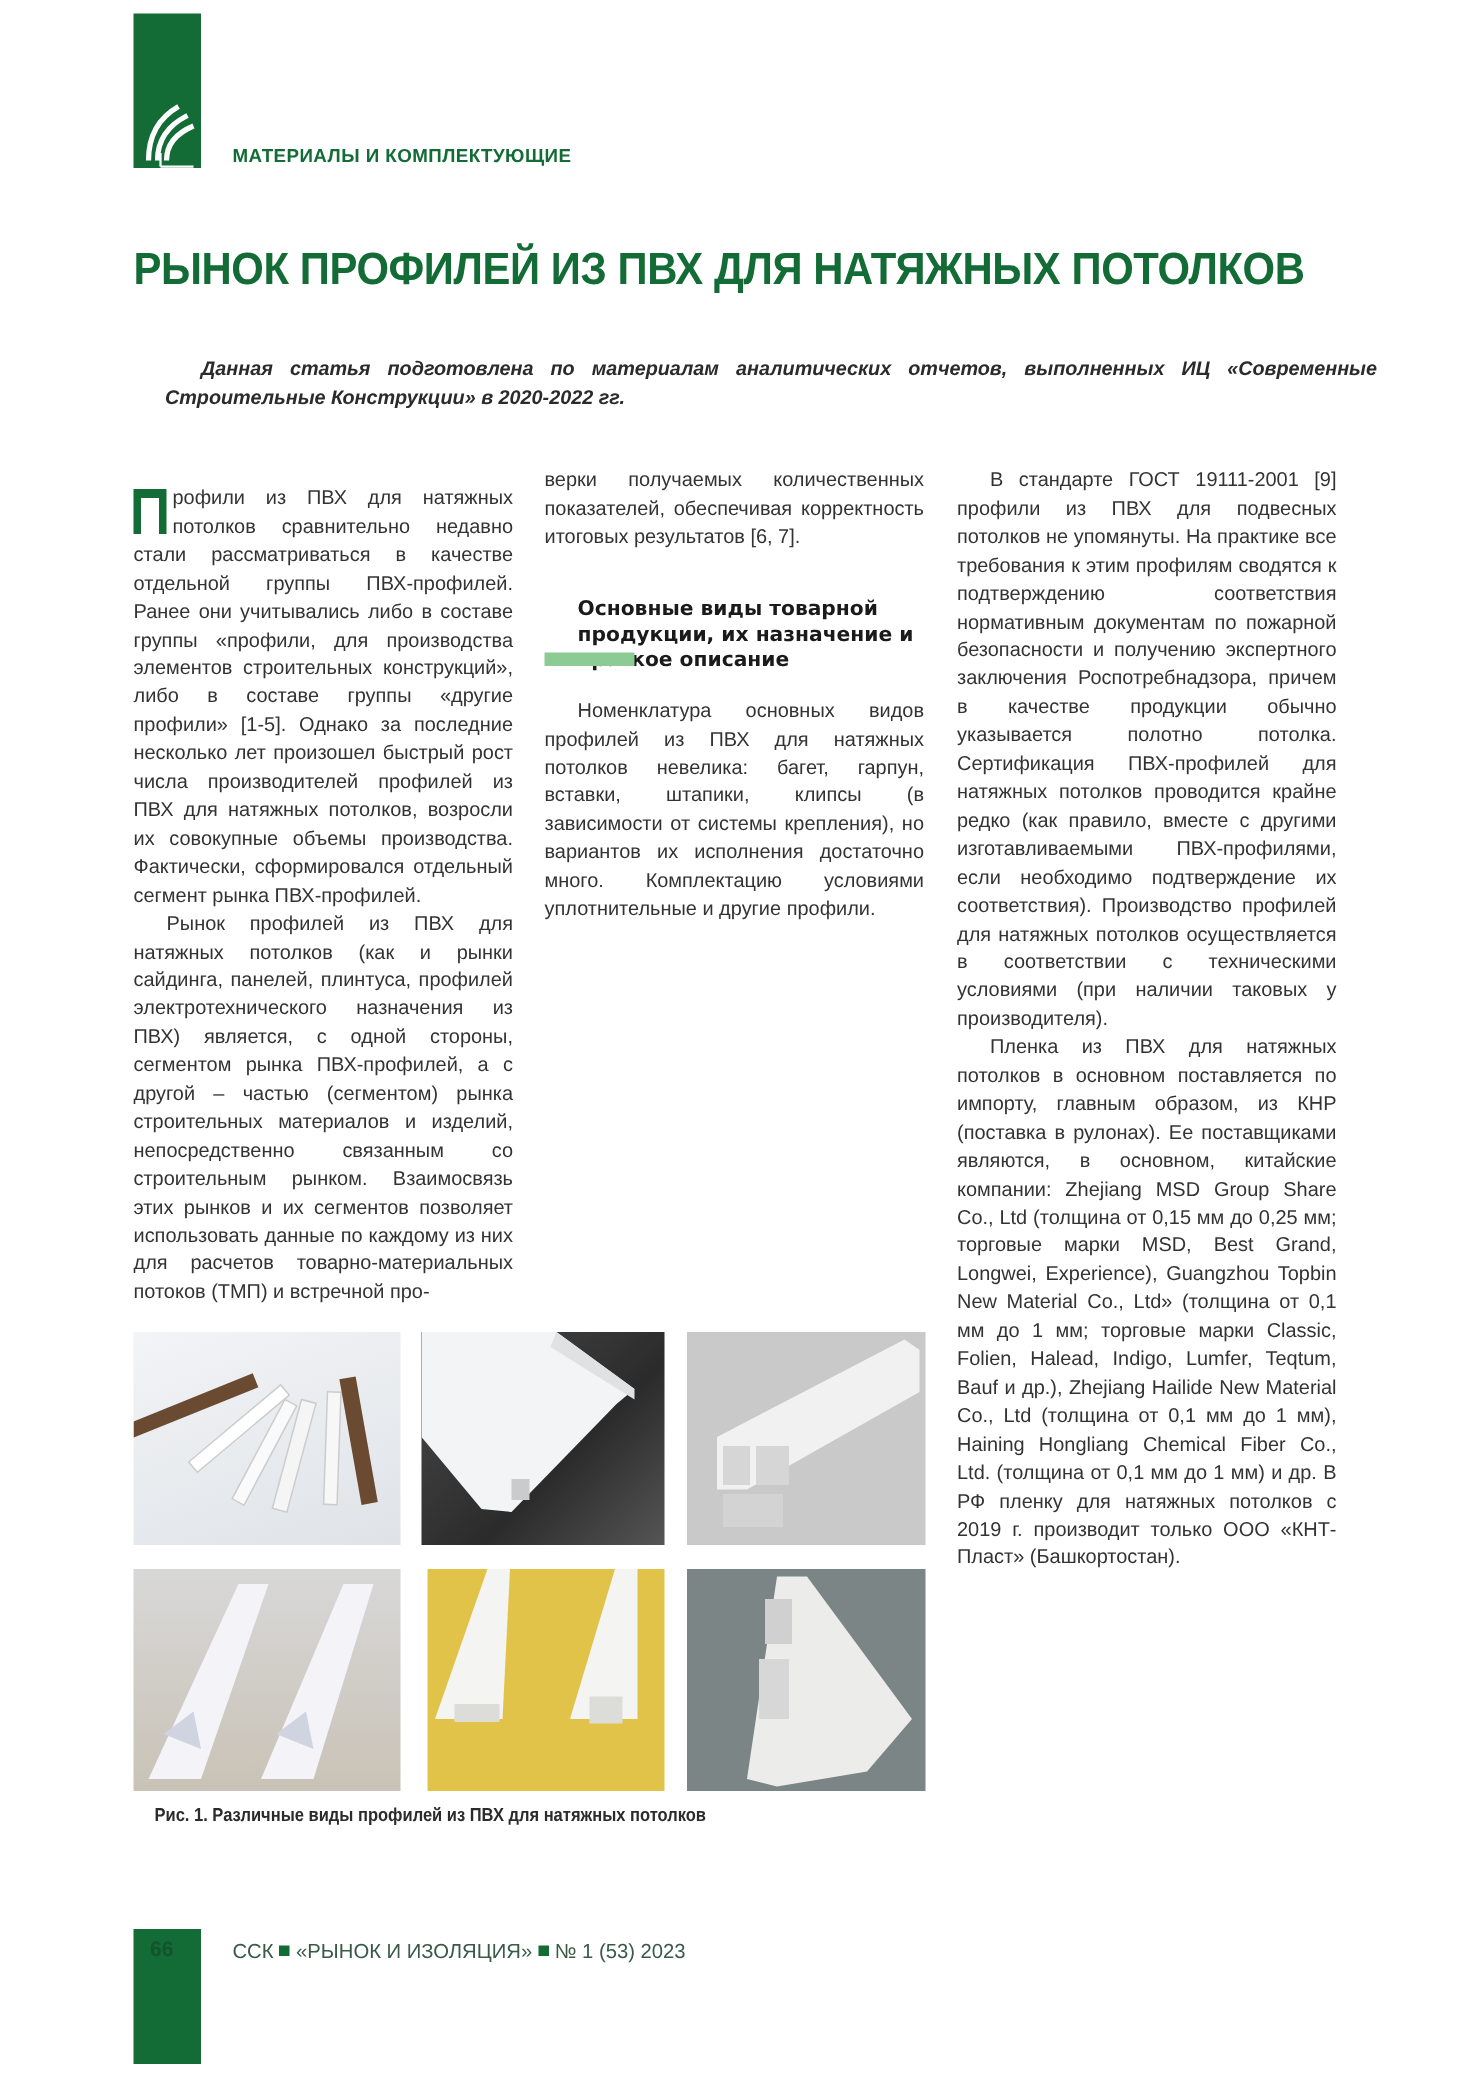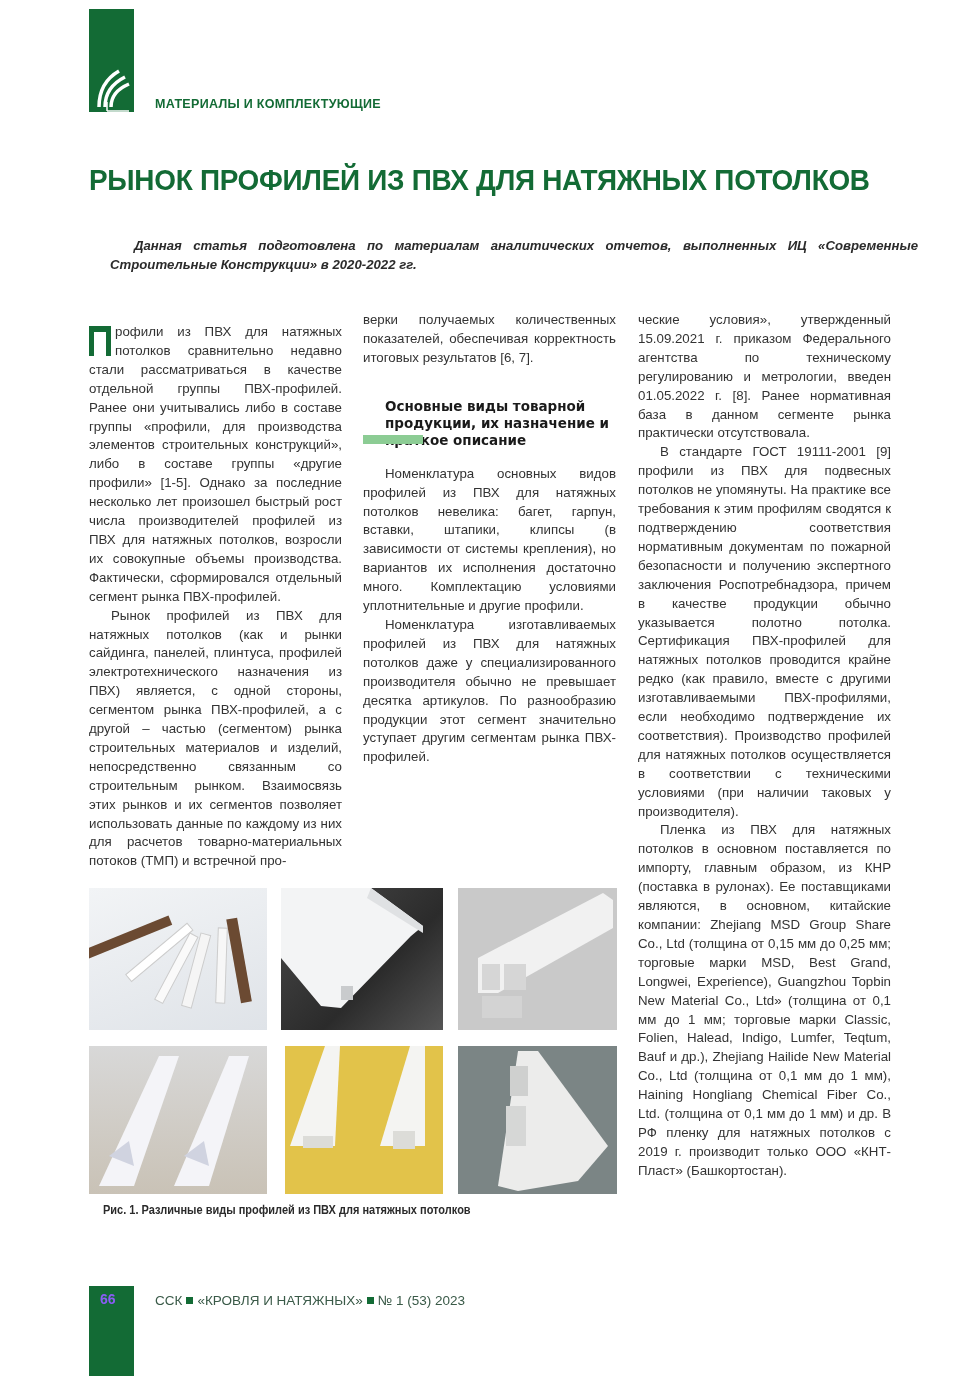--- a/index.html
+++ b/index.html
@@ -25,21 +25,21 @@
              position: relative; }
   .dropcap::before { content: ""; position: absolute; left: 5px; top: 6px; width: 12px; height: 24px; background: #fff; }
   .subhead { position: relative; margin: 30px 0 16px 0; padding-left: 22px; font-size: 13.5px; font-weight: bold;
              line-height: 17px; color: #1a1a1a; text-align: left; font-family: "DejaVu Sans", sans-serif; }
   .subhead .bar { position: absolute; left: 0; top: 37px; width: 60px; height: 9px; background: #8ccc94; }
   .figure { position: absolute; left: 89px; top: 888px; width: 528px; height: 306px; }
   .photo { position: absolute; overflow: hidden; }
   .caption { position: absolute; left: 103px; top: 1203px; font-size: 12.5px; font-weight: bold; color: #2b2b2b;
              transform: scaleX(0.88); transform-origin: left top; white-space: nowrap; }
   .page-block { position: absolute; left: 89px; top: 1286px; width: 45px; height: 90px; background: #136b35; }
-  .page-num { position: absolute; left: 100px; top: 1291px; font-size: 14px; font-weight: bold; color: #8b5cf6; }
+  .page-num { position: absolute; left: 100px; top: 1291px; font-size: 14px; font-weight: bold; color: #14532d; }
   .footer { position: absolute; left: 155px; top: 1293px; font-size: 13.5px; color: #3a5a48; white-space: nowrap; }
   .sq { display: inline-block; width: 7px; height: 7px; background: #136b35; margin: 0 4px 2px 4px; vertical-align: middle; }
 </style>
 </head>
 <body>
 
 <div class="logo-block">
   <svg width="38" height="46" viewBox="0 0 38 46">
     <path d="M6 40 C6 25 12 12 26 4" stroke="#fff" stroke-width="3.5" fill="none"></path>
     <path d="M12 40 C12 27 18 17 32 10" stroke="#fff" stroke-width="3.5" fill="none"></path>
@@ -60,25 +60,23 @@
   <p>Рынок профилей из ПВХ для натяжных потолков (как и рынки сайдинга, панелей, плинтуса, профилей электротехнического назначения из ПВХ) является, с одной стороны, сегментом рынка ПВХ-профилей, а с другой – частью (сегментом) рынка строительных материалов и изделий, непосредственно связанным со строительным рынком. Взаимосвязь этих рынков и их сегментов позволяет использовать данные по каждому из них для расчетов товарно-материальных потоков (ТМП) и встречной про-</p>
 </div>
 
 <div class="col col2">
   <p class="noindent">верки получаемых количественных показателей, обеспечивая корректность итоговых результатов [6, 7].</p>
   <div class="subhead">
     <div class="bar"></div>
     <span>Основные виды товарной продукции, их назначение и краткое описание</span>
   </div>
   <p>Номенклатура основных видов профилей из ПВХ для натяжных потолков невелика: багет, гарпун, вставки, штапики, клипсы (в зависимости от системы крепления), но вариантов их исполнения достаточно много. Комплектацию условиями уплотнительные и другие профили.</p>
-  <p>Номенклатура изготавливаемых профилей из ПВХ для натяжных потолков даже у специализированного производителя обычно не превышает десятка артикулов. По разнообразию продукции этот сегмент значительно уступает другим сегментам рынка ПВХ-профилей.</p>
 </div>
 
 <div class="col col3">
-  <p class="noindent">ческие условия», утвержденный 15.09.2021 г. приказом Федерального агентства по техническому регулированию и метрологии, введен 01.05.2022 г. [8]. Ранее нормативная база в данном сегменте рынка практически отсутствовала.</p>
   <p>В стандарте ГОСТ 19111-2001 [9] профили из ПВХ для подвесных потолков не упомянуты. На практике все требования к этим профилям сводятся к подтверждению соответствия нормативным документам по пожарной безопасности и получению экспертного заключения Роспотребнадзора, причем в качестве продукции обычно указывается полотно потолка. Сертификация ПВХ-профилей для натяжных потолков проводится крайне редко (как правило, вместе с другими изготавливаемыми ПВХ-профилями, если необходимо подтверждение их соответствия). Производство профилей для натяжных потолков осуществляется в соответствии с техническими условиями (при наличии таковых у производителя).</p>
   <p>Пленка из ПВХ для натяжных потолков в основном поставляется по импорту, главным образом, из КНР (поставка в рулонах). Ее поставщиками являются, в основном, китайские компании: Zhejiang MSD Group Share Co., Ltd (толщина от 0,15 мм до 0,25 мм; торговые марки MSD, Best Grand, Longwei, Experience), Guangzhou Topbin New Material Co., Ltd» (толщина от 0,1 мм до 1 мм; торговые марки Classic, Folien, Halead, Indigo, Lumfer, Teqtum, Bauf и др.), Zhejiang Hailide New Material Co., Ltd (толщина от 0,1 мм до 1 мм), Haining Hongliang Chemical Fiber Co., Ltd. (толщина от 0,1 мм до 1 мм) и др. В РФ пленку для натяжных потолков с 2019 г. производит только ООО «КНТ-Пласт» (Башкортостан).</p>
 </div>
 
 <div class="figure">
 
   <div class="photo" style="left:0;top:0;width:178px;height:142px;background:linear-gradient(160deg,#f2f4f6,#dfe3e8);">
     <svg width="178" height="142" viewBox="0 0 178 142">
       <rect x="-5" y="44" width="90" height="10" fill="#6b4a32" transform="rotate(-22 40 50)"></rect>
       <rect x="30" y="60" width="80" height="9" fill="#fff" stroke="#ccc" transform="rotate(-40 70 64)"></rect>
@@ -130,14 +128,14 @@
       <rect x="52" y="20" width="18" height="30" fill="#cfd0cf"></rect>
       <rect x="48" y="60" width="20" height="40" fill="#d6d7d6"></rect>
     </svg>
   </div>
 </div>
 <div class="caption">Рис. 1. Различные виды профилей из ПВХ для натяжных потолков</div>
 
 <div class="page-block"></div>
 <div class="page-num">66</div>
 <div class="footer">
-  <span>ССК</span><span class="sq"></span><span>«КРОВЛЯ И НАТЯЖНЫХ»</span><span class="sq"></span><span>№ 1 (53) 2023</span>
+  <span>ССК</span><span class="sq"></span><span>«РЫНОК И ИЗОЛЯЦИЯ»</span><span class="sq"></span><span>№ 1 (53) 2023</span>
 </div>
 
 </body></html>

